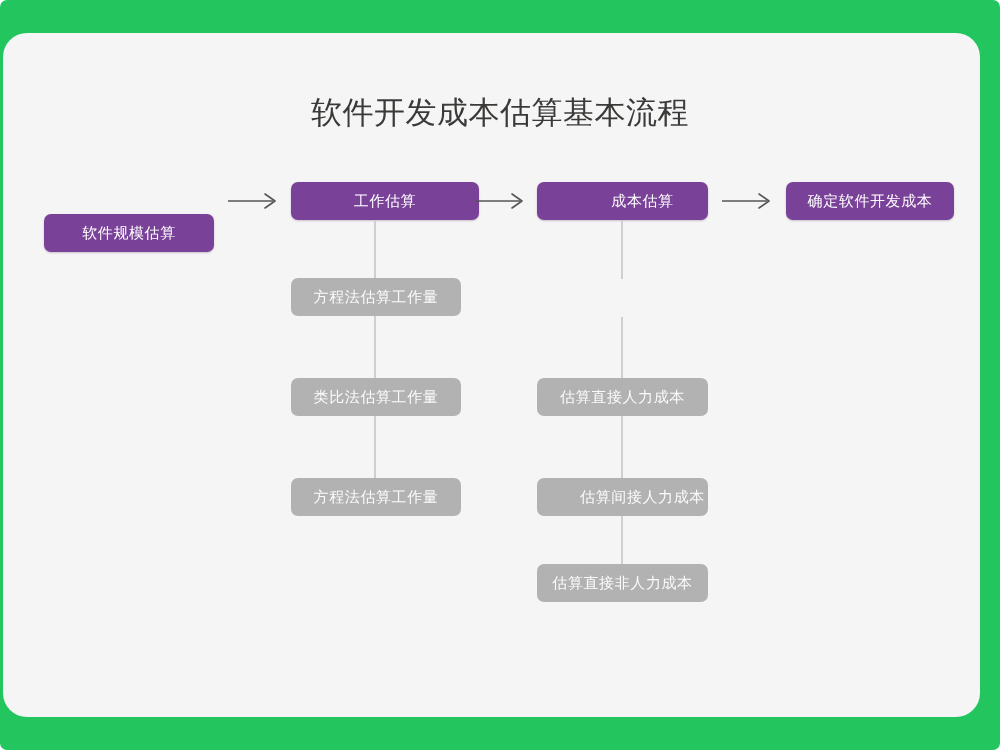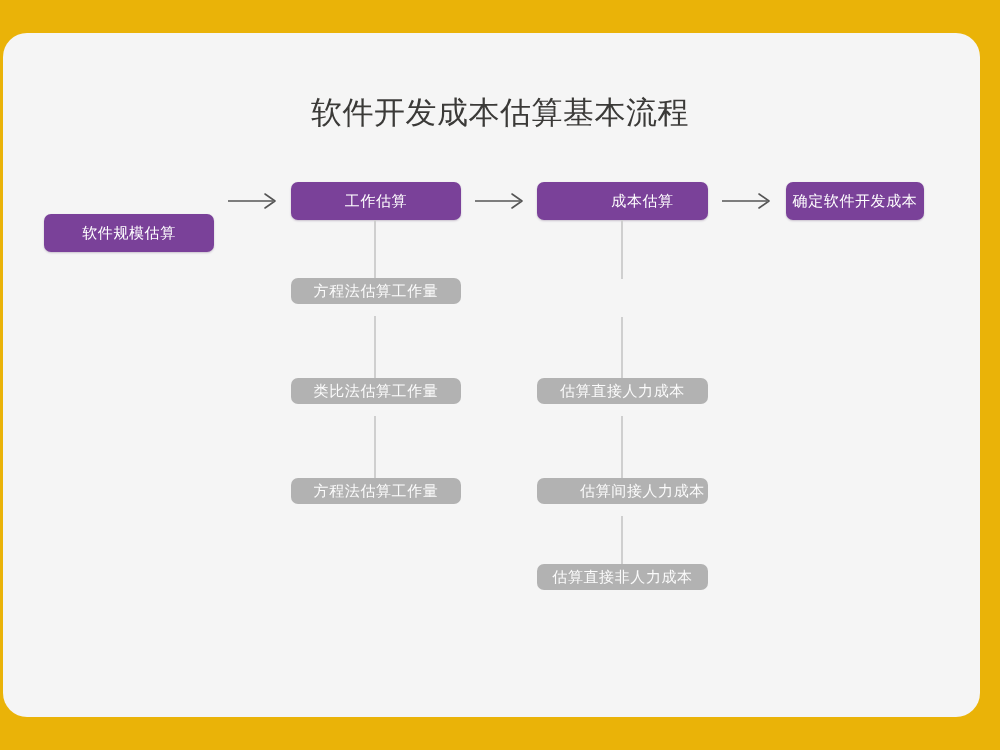--- a/index.html
+++ b/index.html
@@ -11,21 +11,22 @@
     overflow: hidden;
   }
   body {
     font-family: "Liberation Sans", "DejaVu Sans", sans-serif;
   }
 
   #canvas {
     position: relative;
     width: 1000px;
     height: 750px;
-    background: #eab308;
+    background: #22c55e;
+    border-radius: 7px;
   }
 
   
   #card {
     position: absolute;
     left: 3px;
     top: 33px;
     width: 977px;
     height: 684px;
     background: #f5f5f5;
@@ -62,21 +63,21 @@
   .node.primary {
     background: #7a4199;
     color: #ffffff;
     height: 38px;
     box-shadow: 0 1px 2px rgba(70, 40, 90, 0.25);
   }
 
   .node.secondary {
     background: #b2b2b2;
     color: #fbfbfb;
-    height: 26px;
+    height: 38px;
   }
 
   
   .vline {
     position: absolute;
     width: 2px;
     background: #cfcfcf;
   }
 
   
@@ -92,29 +93,29 @@
 <div id="canvas">
 
   <div id="card"></div>
 
   <div id="diagram-title">软件开发成本估算基本流程</div>
 
   <div class="node primary" style="left:44px; top:182px; width:170px;margin-top:32px;">
     <span>软件规模估算</span>
   </div>
 
-  <div class="node primary" style="left:291px; top:182px; width:170px;">
+  <div class="node primary" style="left:291px; top:182px; width:188px;">
     <span>工作估算</span>
   </div>
 
   <div class="node primary" style="left:537px; top:182px; width:171px;padding-left:40px;">
     <span>成本估算</span>
   </div>
 
-  <div class="node primary" style="left:786px; top:182px; width:138px;">
+  <div class="node primary" style="left:786px; top:182px; width:168px;">
     <span>确定软件开发成本</span>
   </div>
 
   <svg class="arrow" style="left:228px; top:190px; width:52px; height:22px;" viewBox="0 0 52 22">
     <line x1="0" y1="11" x2="45" y2="11" stroke="#555555" stroke-width="1.6"></line>
     <polyline points="37,4 47,11 37,18" fill="none" stroke="#555555" stroke-width="1.6" stroke-linecap="round" stroke-linejoin="round"></polyline>
   </svg>
 
   <svg class="arrow" style="left:475px; top:190px; width:52px; height:22px;" viewBox="0 0 52 22">
     <line x1="0" y1="11" x2="45" y2="11" stroke="#555555" stroke-width="1.6"></line>

